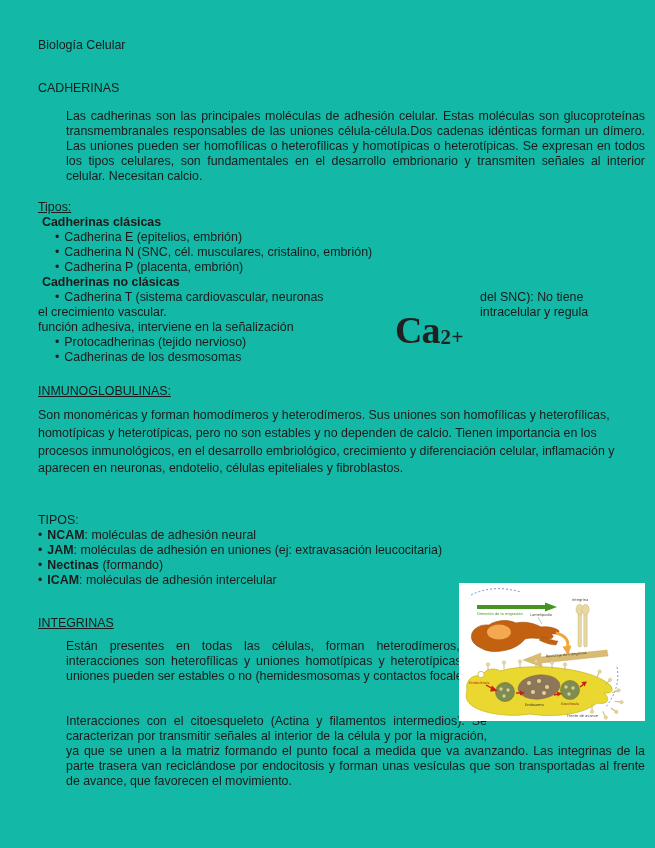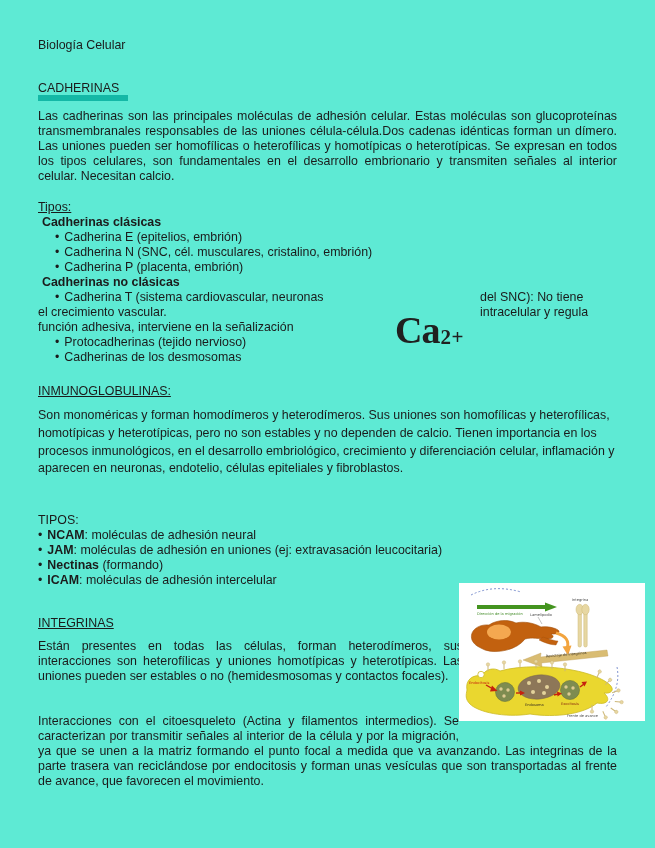--- a/index.html
+++ b/index.html
@@ -1,23 +1,23 @@
 <!DOCTYPE html>
 <html><head>
 <meta charset="utf-8">
 <style>
   html,body{margin:0;padding:0;background:#ffffff;}
   .page{
-    position:relative;width:655px;height:848px;background:#5eead4;
+    position:relative;width:655px;height:848px;background:#14b8a6;
     font-family:"Liberation Sans","DejaVu Sans",sans-serif;
     font-size:12.4px;color:#1b1b1b;overflow:hidden;
   }
   .abs{position:absolute;}
   .para{margin:0;width:579px;line-height:15px;}
-  .just{text-align:justify;}
+  .just{text-align:justify;margin-left:28px;}
   .lh18{line-height:17.8px;}
   .w425{width:425px;}
   .u{text-decoration:underline;}
   .hd-pad{display:inline-block;border-bottom:6px solid #14b8a6;padding-right:9px;line-height:14px;}
   .line{line-height:15px;white-space:nowrap;}
   .ind{padding-left:17px;}
   .bhead{font-weight:bold;padding-left:4px;}
   .bul{margin-right:5px;}
   b{font-weight:bold;}
   .frag{white-space:nowrap;line-height:15px;}

